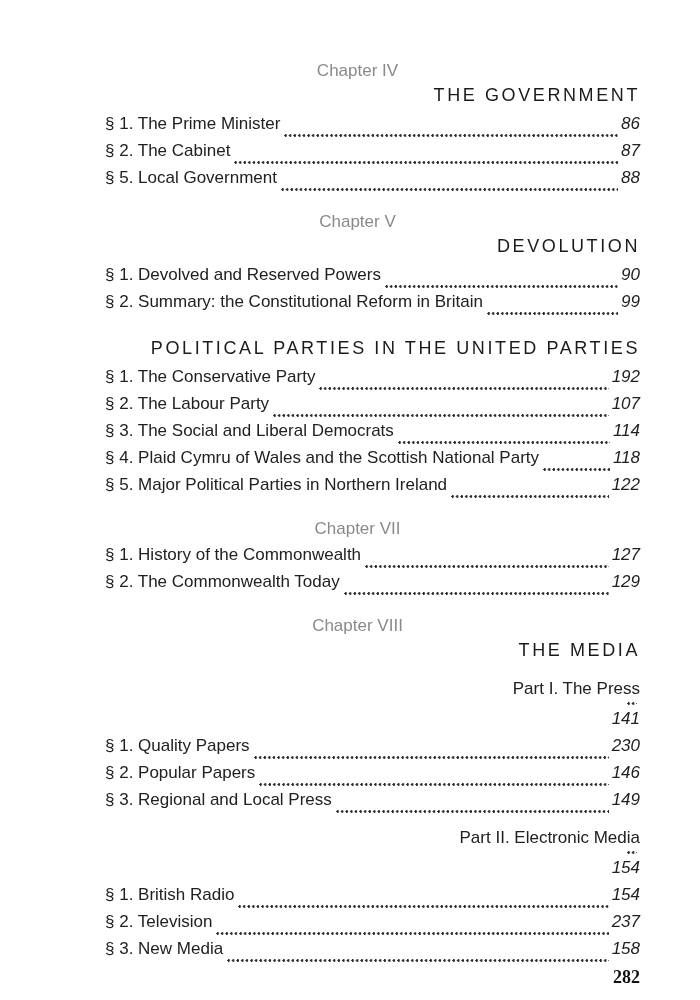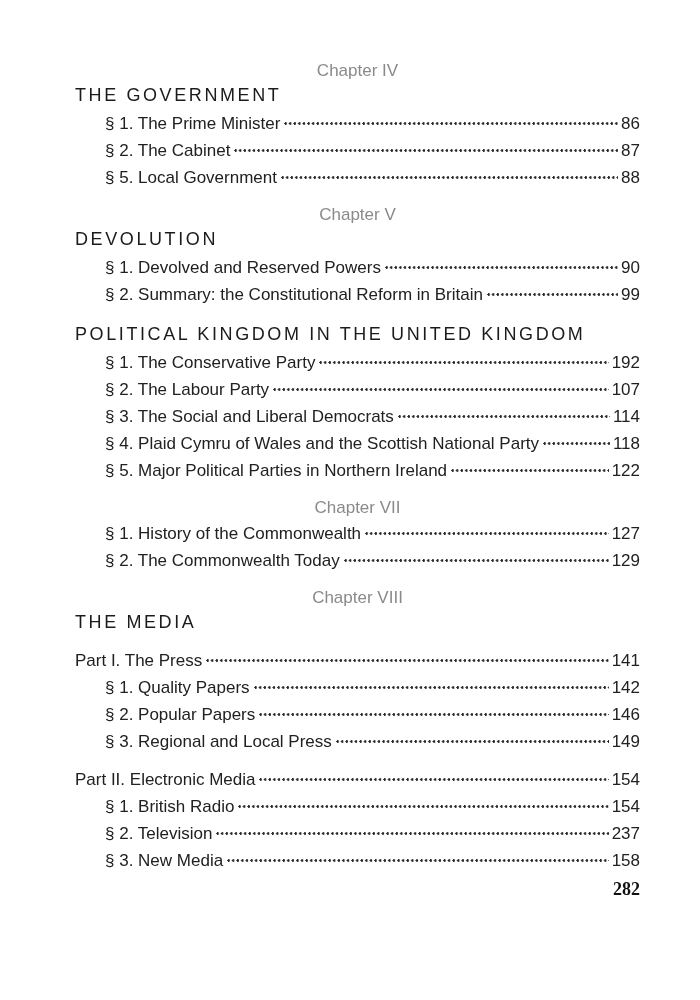--- a/index.html
+++ b/index.html
@@ -9,58 +9,58 @@
     color: #212121;
     -webkit-font-smoothing: antialiased;
   }
   .page {
     box-sizing: border-box;
     width: 700px; height: 1000px;
     padding: 60px 60px 0 75px;
     background: #ffffff;
     overflow: hidden;
   }
-  .section { margin-top: 13px; }
+  .section { margin-top: 20px; }
   .section:first-child { margin-top: 0; }
   .chapter-label {
     text-align: center;
     color: #8a8a8a;
     font-size: 17px;
     line-height: 22px;
   }
   .chapter-title {
-    text-align: left;
+    text-align: right;
     color: #1b1b1b;
     font-size: 18px;
     letter-spacing: 2.6px;
     line-height: 27px;
     font-weight: 400;
   }
   .entries { margin-top: 1px; }
   .row {
     display: flex;
-    align-items: center;
+    align-items: flex-end;
     font-size: 17px;
     line-height: 27px;
     color: #212121;
     white-space: nowrap;
   }
   .row.indent { padding-left: 30px; }
-  .row.part { margin-top: 11px; }
+  .row.part { margin-top: 11px; flex-direction: column; }
   .dots {
     flex: 1 1 auto;
     min-width: 10px;
     height: 3px;
     margin: 0 3px 0 4px;
     background-image: radial-gradient(circle at 1.6px 1.5px, #2a2a2a 1.1px, transparent 1.5px);
     background-size: 4.6px 3px;
     background-repeat: repeat-x;
     background-position: left bottom;
   }
-  .pagenum { flex: 0 0 auto; }
+  .pagenum { flex: 0 0 auto; font-style: italic; }
   .footer {
     margin-top: 5px;
     text-align: right;
     font-family: "Liberation Serif", "DejaVu Serif", serif;
     font-weight: 700;
     font-size: 18px;
     color: #111111;
   }
 </style>
 </head>
@@ -101,21 +101,21 @@
       </div>
       <div class="row indent">
         <span>§ 2. Summary: the Constitutional Reform in Britain</span>
         <span class="dots"></span>
         <span class="pagenum">99</span>
       </div>
     </div>
   </div>
 
   <div class="section">
-    <div class="chapter-title">POLITICAL KINGDOM IN THE UNITED KINGDOM</div>
+    <div class="chapter-title">POLITICAL PARTIES IN THE UNITED PARTIES</div>
     <div class="entries">
       <div class="row indent">
         <span>§ 1. The Conservative Party</span>
         <span class="dots"></span>
         <span class="pagenum">192</span>
       </div>
       <div class="row indent">
         <span>§ 2. The Labour Party</span>
         <span class="dots"></span>
         <span class="pagenum">107</span>
@@ -159,21 +159,21 @@
     <div class="chapter-title">THE MEDIA</div>
     <div class="entries">
       <div class="row part">
         <span>Part I. The Press</span>
         <span class="dots"></span>
         <span class="pagenum">141</span>
       </div>
       <div class="row indent">
         <span>§ 1. Quality Papers</span>
         <span class="dots"></span>
-        <span class="pagenum">142</span>
+        <span class="pagenum">230</span>
       </div>
       <div class="row indent">
         <span>§ 2. Popular Papers</span>
         <span class="dots"></span>
         <span class="pagenum">146</span>
       </div>
       <div class="row indent">
         <span>§ 3. Regional and Local Press</span>
         <span class="dots"></span>
         <span class="pagenum">149</span>

